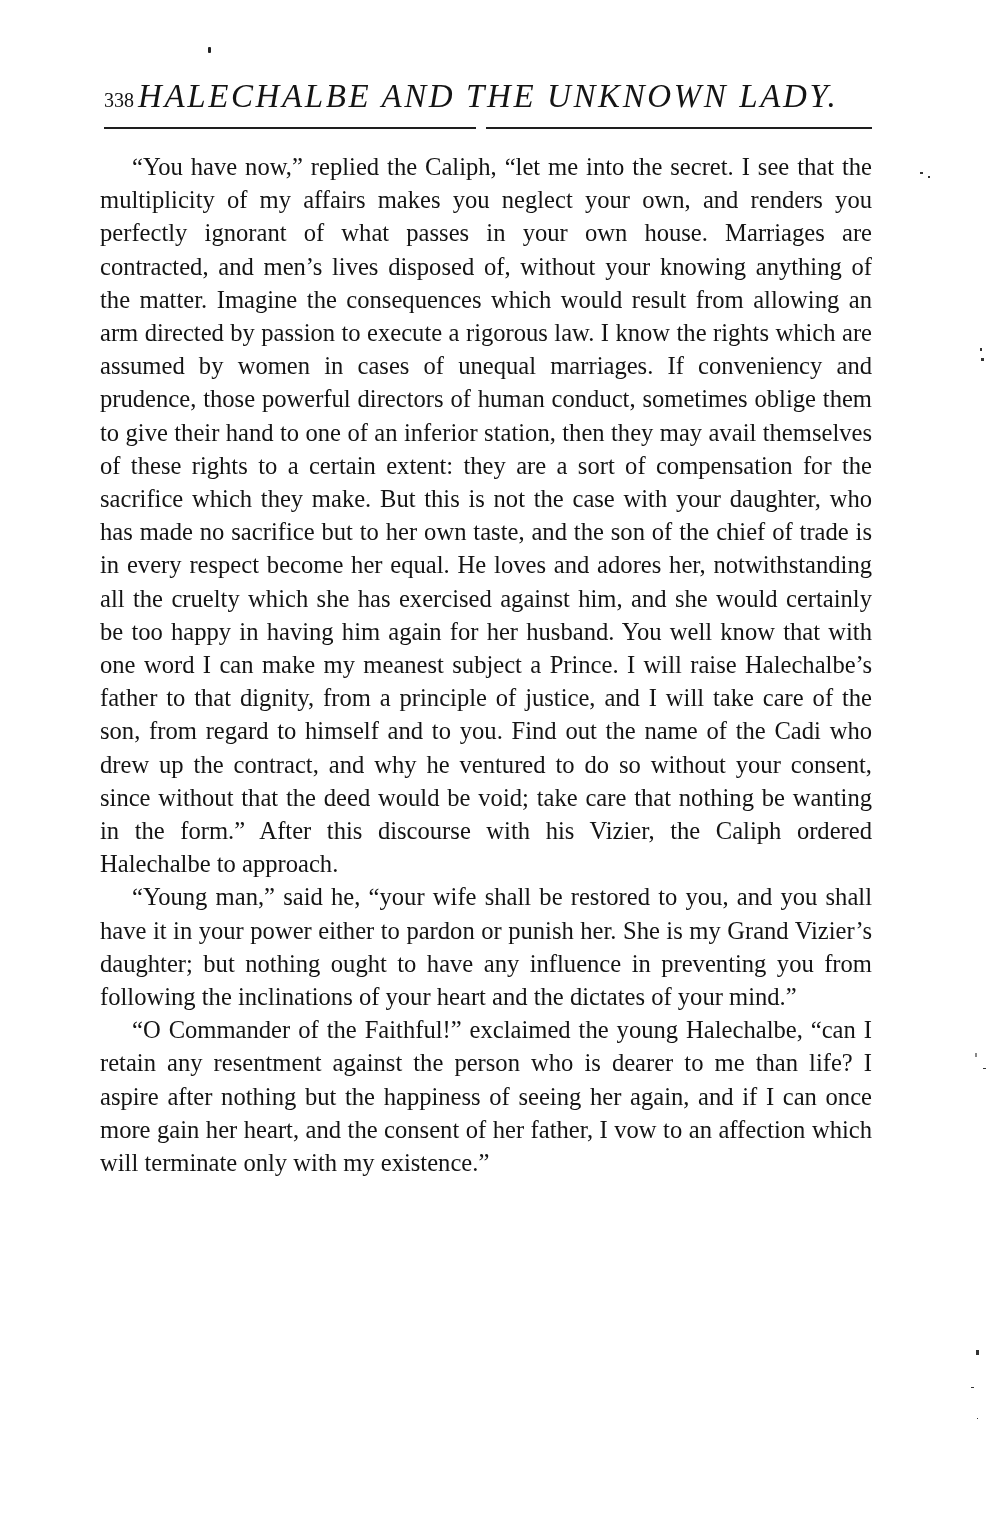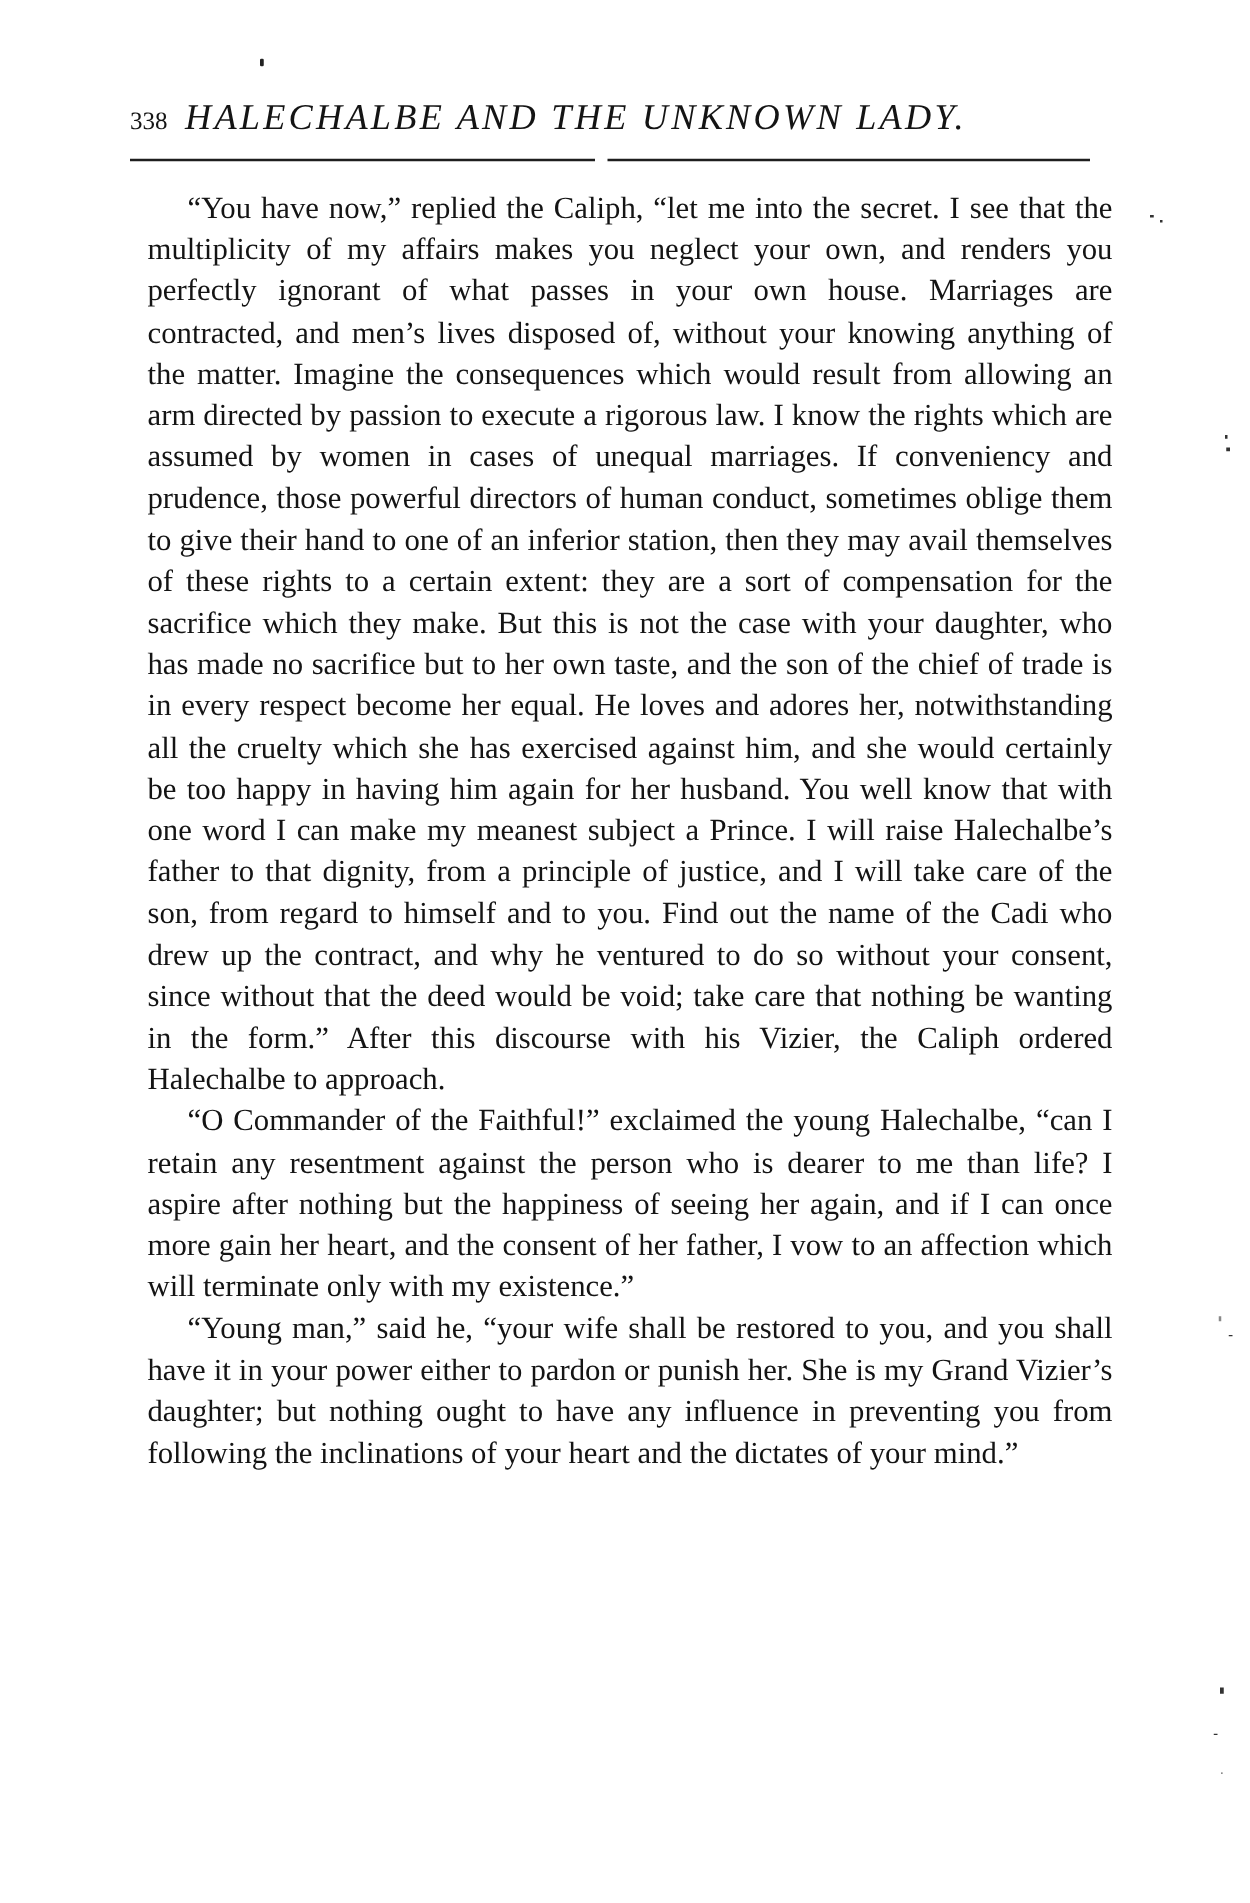--- a/index.html
+++ b/index.html
@@ -40,36 +40,35 @@
     }
     .folio {
       font-size: 20px;
       letter-spacing: 0px;
       display: inline-block;
       vertical-align: baseline;
       font-variant-numeric: oldstyle-nums;
     }
     .run-title {
       font-style: italic;
-      font-size: 29px;
+      font-size: 33px;
       letter-spacing: 2.6px;
-      margin-left: 10px;
       display: inline-block;
     }
     .head-rule {
       position: absolute;
       top: 127px;
       height: 2px;
       background: #1e1e1e;
     }
     .head-rule.left { left: 104px; width: 372px; }
     .head-rule.right { left: 486px; width: 386px; }
     .body-text {
       position: absolute;
-      left: 118px;
+      left: 100px;
       top: 150px;
       width: 772px;
       font-size: 24.6px;
       line-height: 33.2px;
       text-align: justify;
     }
     .para {
       margin: 0;
       text-indent: 32px;
       text-align: justify;
@@ -90,22 +89,22 @@
   <div class="running-head">
     <span class="folio">338</span>
     <span class="run-title">HALECHALBE AND THE UNKNOWN LADY.</span>
   </div>
 
   <div class="head-rule left"></div>
   <div class="head-rule right"></div>
 
   <div class="body-text">
     <p class="para">“You have now,” replied the Caliph, “let me into the secret. I see that the multiplicity of my affairs makes you neglect your own, and renders you perfectly ignorant of what passes in your own house.  Marriages are contracted, and men’s lives disposed of, without your knowing anything of the matter.  Imagine the consequences which would result from allowing an arm directed by passion to execute a rigorous law.  I know the rights which are assumed by women in cases of unequal marriages.  If conveniency and prudence, those powerful directors of human conduct, sometimes oblige them to give their hand to one of an inferior station, then they may avail themselves of these rights to a certain extent: they are a sort of compensation for the sacrifice which they make. But this is not the case with your daughter, who has made no sacrifice but to her own taste, and the son of the chief of trade is in every respect become her equal.  He loves and adores her, notwithstanding all the cruelty which she has exercised against him, and she would certainly be too happy in having him again for her husband.  You well know that with one word I can make my meanest subject a Prince.  I will raise Halechalbe’s father to that dignity, from a principle of justice, and I will take care of the son, from regard to himself and to you.  Find out the name of the Cadi who drew up the contract, and why he ventured to do so without your consent, since without that the deed would be void; take care that nothing be wanting in the form.”  After this discourse with his Vizier, the Caliph ordered Halechalbe to approach.</p>
+    <p class="para">“Young man,” said he, “your wife shall be restored to you, and you shall have it in your power either to pardon or punish her. She is my Grand Vizier’s daughter; but nothing ought to have any influence in preventing you from following the inclinations of your heart and the dictates of your mind.”</p>
     <p class="para">“O Commander of the Faithful!” exclaimed the young Halechalbe, “can I retain any resentment against the person who is dearer to me than life?  I aspire after nothing but the happiness of seeing her again, and if I can once more gain her heart, and the consent of her father, I vow to an affection which will terminate only with my existence.”</p>
-    <p class="para">“Young man,” said he, “your wife shall be restored to you, and you shall have it in your power either to pardon or punish her. She is my Grand Vizier’s daughter; but nothing ought to have any influence in preventing you from following the inclinations of your heart and the dictates of your mind.”</p>
   </div>
 
   <div class="speck" style="left:920px;top:172px;width:3px;height:2px;"></div>
   <div class="speck" style="left:928px;top:176px;width:2px;height:2px;"></div>
   <div class="speck" style="left:980px;top:348px;width:2px;height:3px;"></div>
   <div class="speck" style="left:981px;top:358px;width:3px;height:3px;"></div>
   <div class="speck" style="left:975px;top:1053px;width:2px;height:4px;background:#888;"></div>
   <div class="speck" style="left:983px;top:1068px;width:3px;height:1px;"></div>
   <div class="speck" style="left:976px;top:1350px;width:3px;height:5px;"></div>
   <div class="speck" style="left:971px;top:1387px;width:3px;height:1px;"></div>

